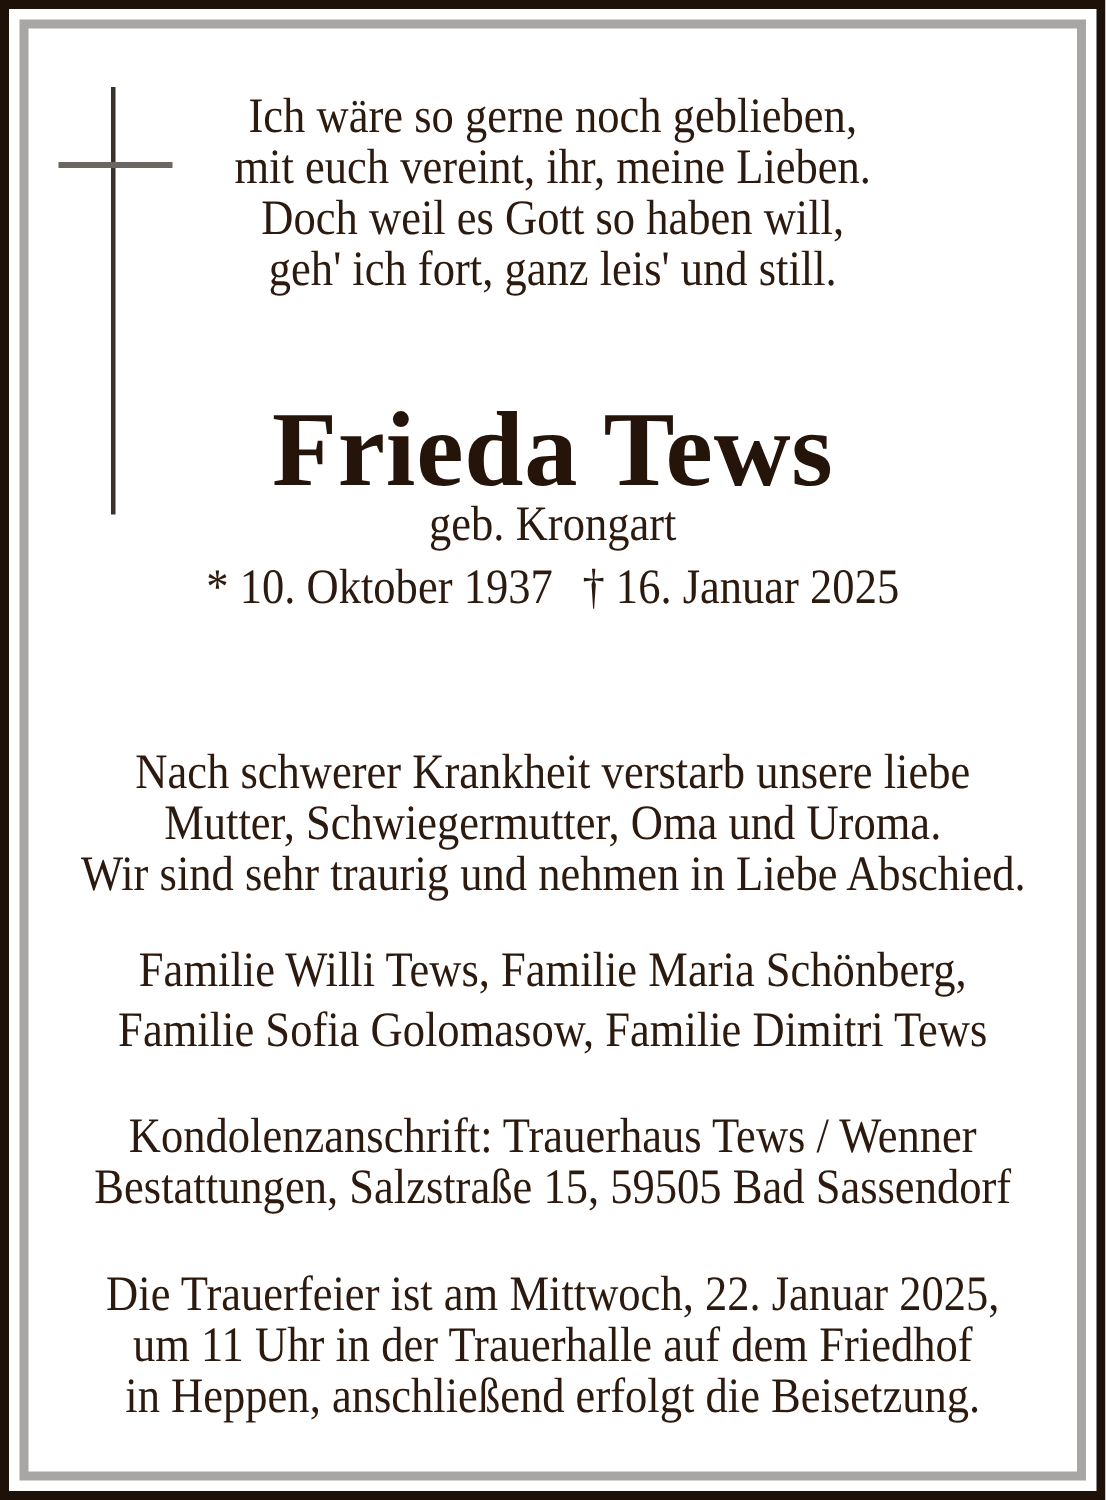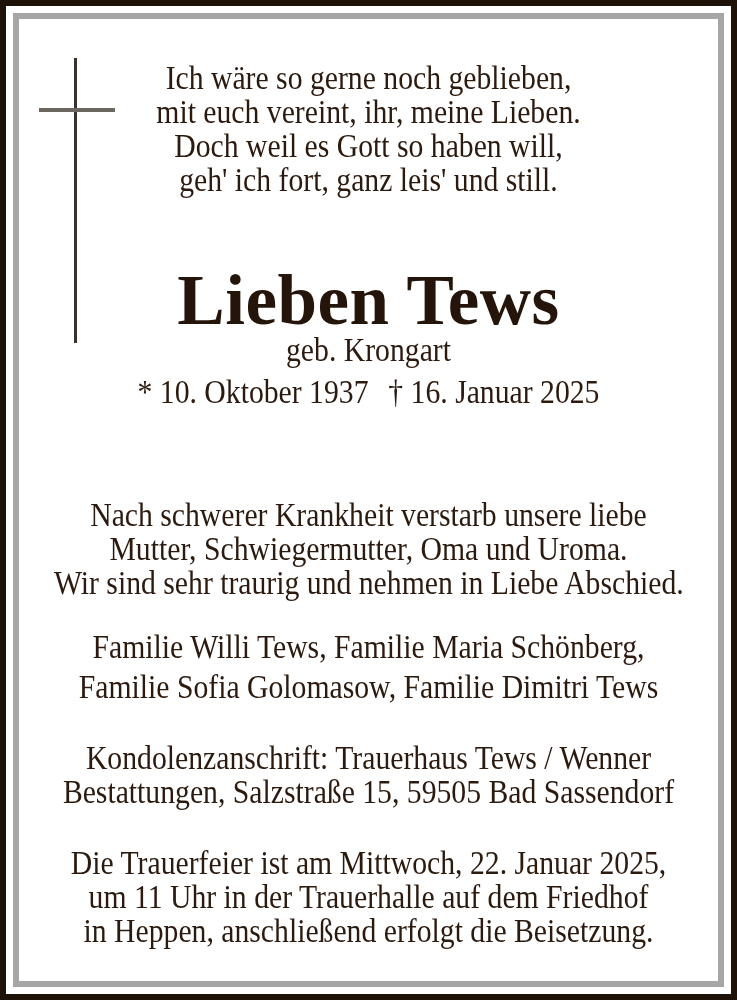--- a/index.html
+++ b/index.html
@@ -71,21 +71,21 @@
         <div class="cross-h"></div>
       </div>
 
       <div class="tblock poem cond">
         <div>Ich wäre so gerne noch geblieben,</div>
         <div>mit euch vereint, ihr, meine Lieben.</div>
         <div>Doch weil es Gott so haben will,</div>
         <div>geh' ich fort, ganz leis' und still.</div>
       </div>
 
-      <div class="tblock name">Lieben Tews</div>
+      <div class="tblock name">Frieda Tews</div>
 
       <div class="tblock maiden cond">geb. Krongart</div>
 
       <div class="tblock dates cond">
         <div class="dates-row">
           <span>* 10. Oktober 1937</span>
           <span>† 16. Januar 2025</span>
         </div>
       </div>
 

